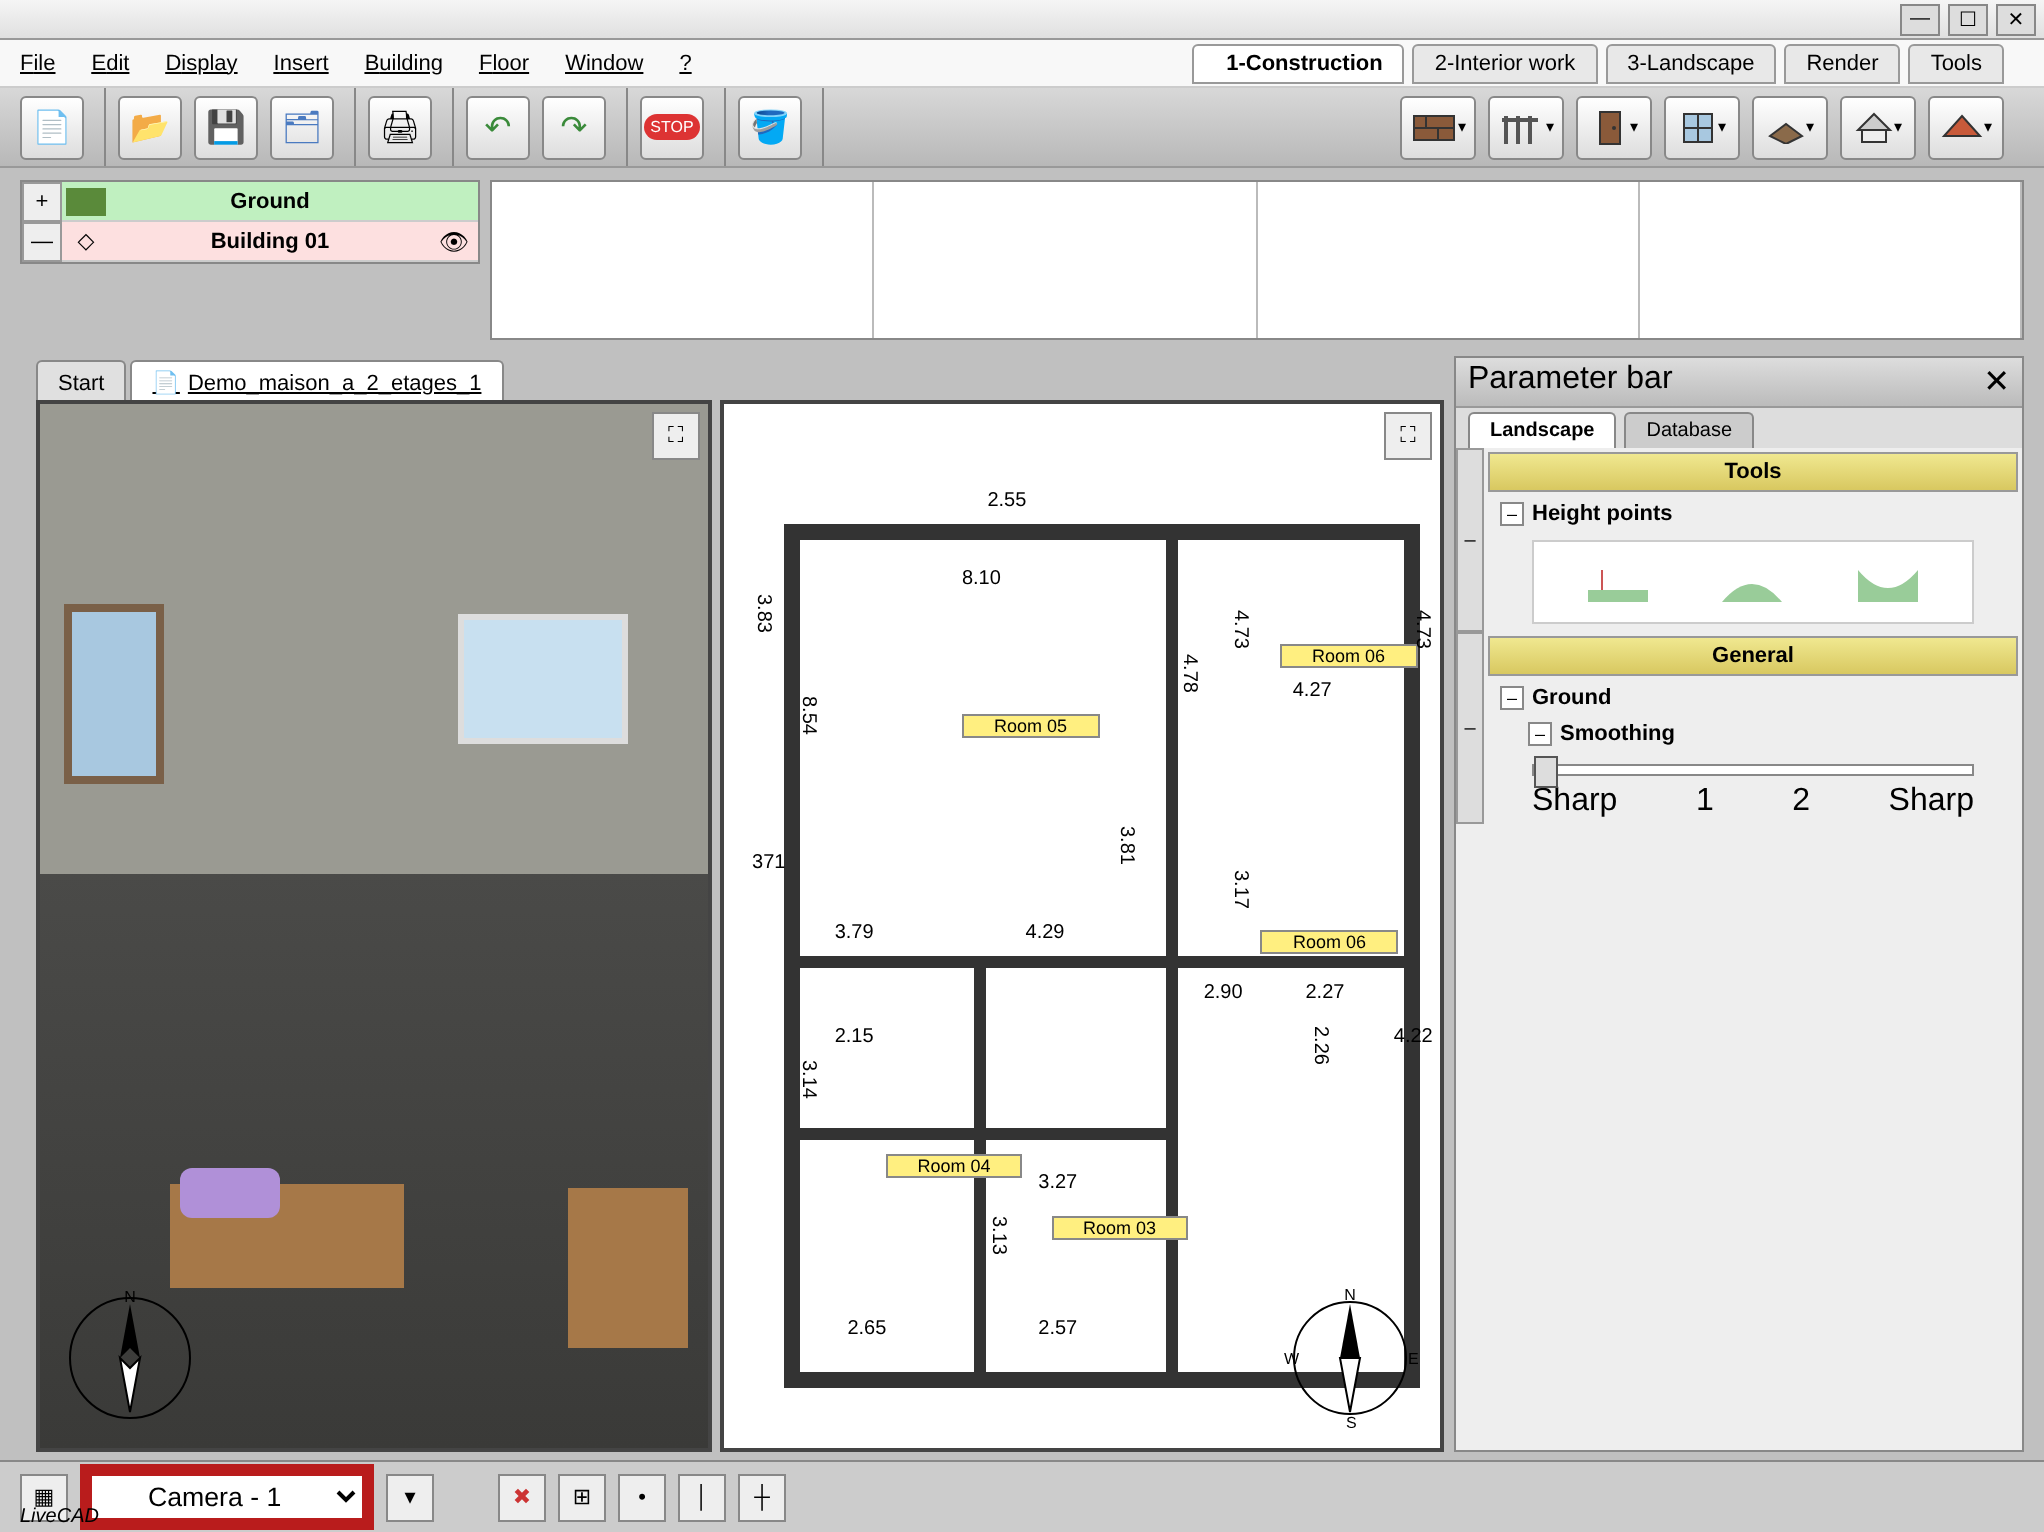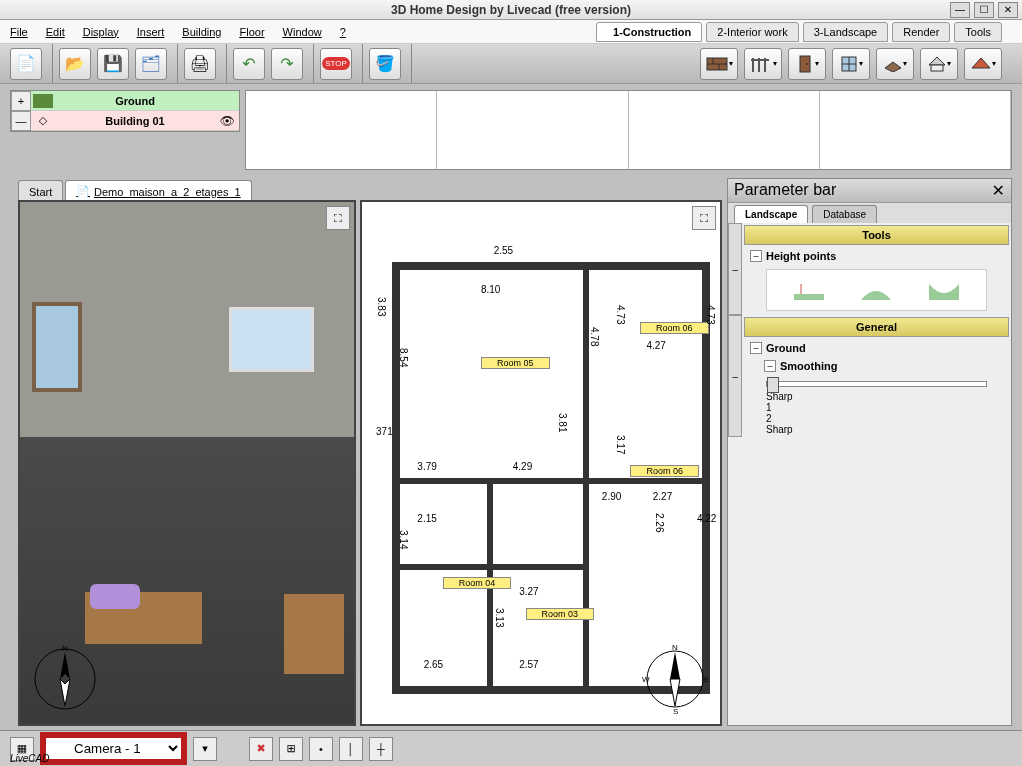--- a/index.html
+++ b/index.html
@@ -66,32 +66,31 @@
 .subtab { background: #ccc; border: 1px solid #888; border-bottom: none; padding: 3px 10px; font-size: 10px; cursor: pointer; border-radius: 3px 3px 0 0; }
 .subtab.active { background: #fff; font-weight: bold; }
 .section-header { background: linear-gradient(to bottom, #f0e890, #d8c860); text-align: center; font-weight: bold; padding: 3px; border: 1px solid #999; margin: 2px; }
 .section-item { display: flex; align-items: center; padding: 3px 8px; font-size: 11px; gap: 4px; }
 .collapse-icon { width: 12px; height: 12px; border: 1px solid #888; display: inline-flex; align-items: center; justify-content: center; font-size: 9px; background: #fff; }
 .terrain-icons { display: flex; justify-content: space-around; background: #fff; margin: 4px 24px; padding: 8px; border: 1px solid #ccc; }
 .terrain-shape { width: 40px; height: 24px; }
 .slider-row { padding: 2px 24px; }
 .slider-track { height: 6px; background: #fff; border: 1px solid #888; position: relative; margin: 4px 0; }
 .slider-thumb { position: absolute; left: 0; top: -5px; width: 12px; height: 16px; background: #ddd; border: 1px solid #555; cursor: pointer; }
-.slider-labels { display: flex; justify-content: space-between; font-size: 10px; flex-direction: column; }
+.slider-labels { display: flex; justify-content: space-between; font-size: 16px; }
 
 .statusbar { position: absolute; bottom: 0; left: 0; right: 0; height: 36px; background: #ccc; border-top: 1px solid #888; display: flex; align-items: center; padding: 0 10px; gap: 6px; }
 .status-btn { width: 24px; height: 24px; border: 1px solid #888; background: #eee; cursor: pointer; display: flex; align-items: center; justify-content: center; }
 .camera-select { background: #fff; border: 6px solid #b91c1c; padding: 2px 24px; }
 .footer-brand { position: absolute; bottom: 2px; left: 10px; font-size: 10px; font-style: italic; }
 </style>
 </head>
 <body>
 
 <div class="titlebar">
-  <span class="titlebar-text">3D Home Design by Livecad (free version)</span>
   <div class="window-controls">
     <div class="win-btn">—</div>
     <div class="win-btn">☐</div>
     <div class="win-btn">✕</div>
   </div>
 </div>
 
 <div class="menubar">
   <span class="menu-item">File</span>
   <span class="menu-item">Edit</span>

